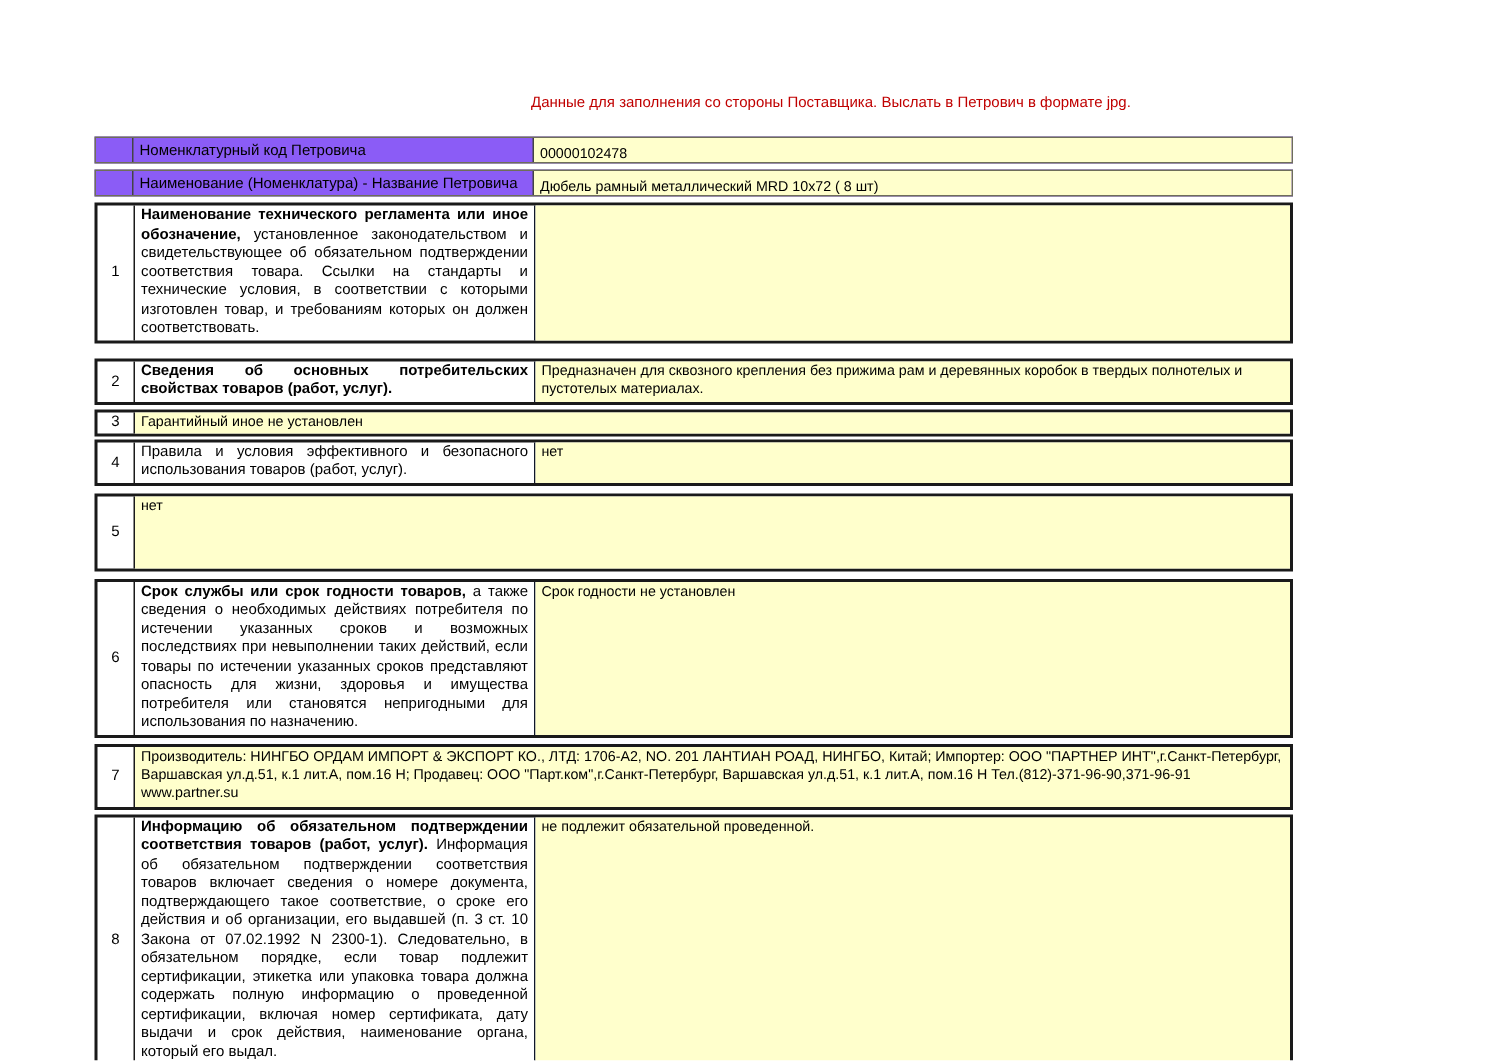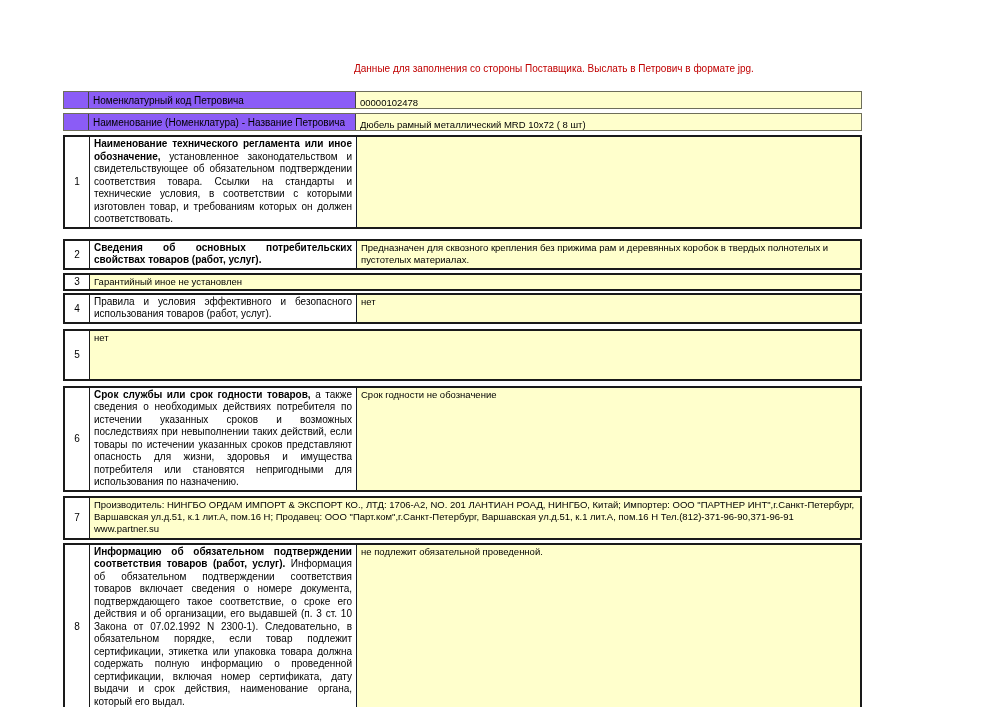--- a/index.html
+++ b/index.html
@@ -141,21 +141,21 @@
       </div>
     </div>
 
     <div class="row block b6 mt5">
       <div class="num">6</div>
       <div class="lab">
         <span class="b">Срок службы или срок годности товаров,</span>
         <span>а также сведения о необходимых действиях потребителя по истечении указанных сроков и возможных последствиях при невыполнении таких действий, если товары по истечении указанных сроков представляют опасность для жизни, здоровья и имущества потребителя или становятся непригодными для использования по назначению.</span>
       </div>
       <div class="val">
-        <span>Срок годности не обозначение</span>
+        <span>Срок годности не установлен</span>
       </div>
     </div>
 
     <div class="row block b7 mt4">
       <div class="num">7</div>
       <div class="val">
         <span>Производитель: НИНГБО ОРДАМ ИМПОРТ &amp; ЭКСПОРТ КО., ЛТД: 1706-А2, NO. 201 ЛАНТИАН РОАД, НИНГБО, Китай; Импортер: ООО "ПАРТНЕР ИНТ",г.Санкт-Петербург, Варшавская ул.д.51, к.1 лит.А, пом.16 Н; Продавец: ООО "Парт.ком",г.Санкт-Петербург, Варшавская ул.д.51, к.1 лит.А, пом.16 Н Тел.(812)-371-96-90,371-96-91 www.partner.su</span>
       </div>
     </div>
 

